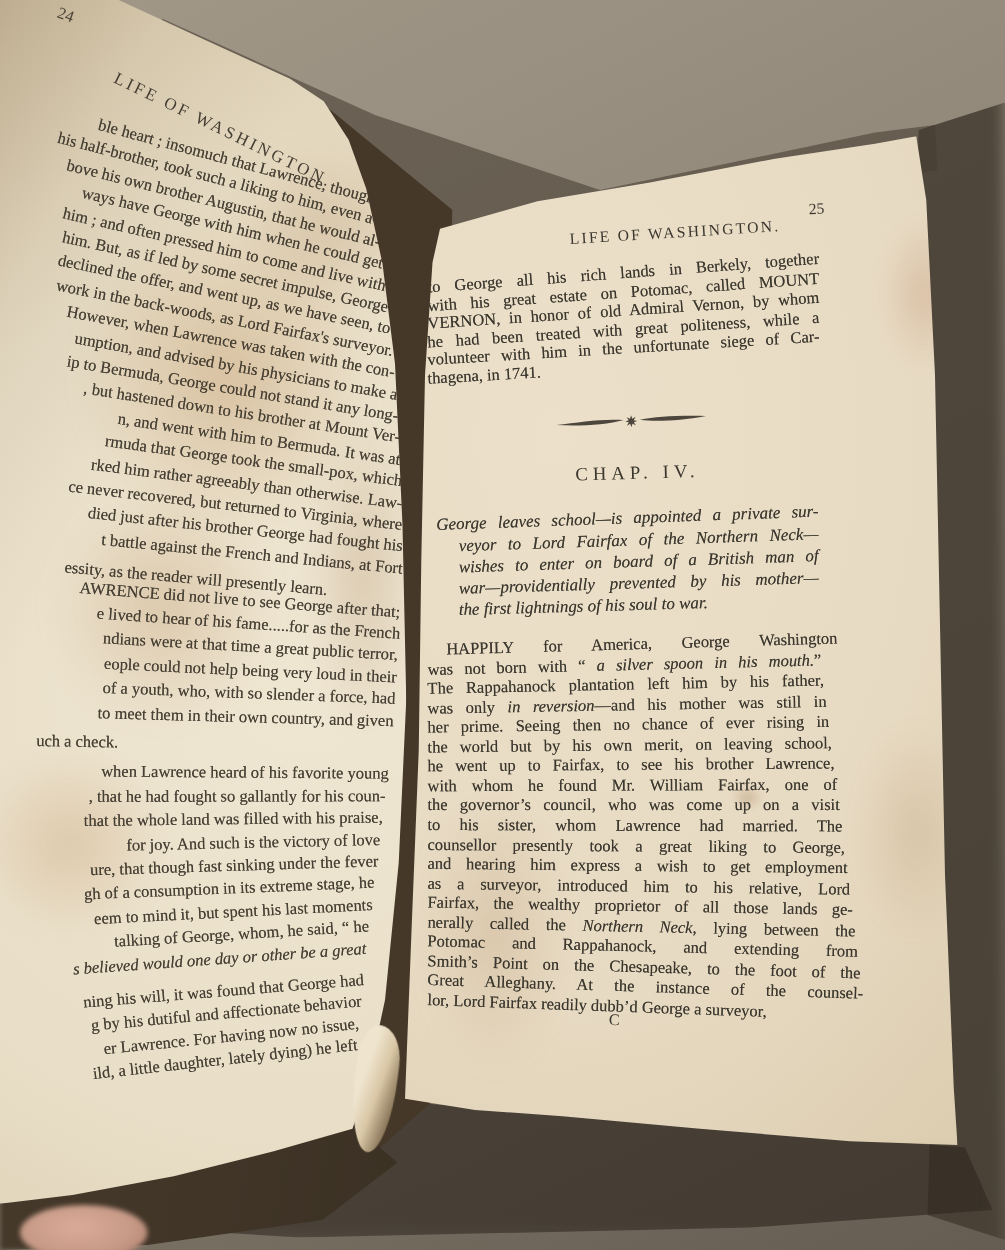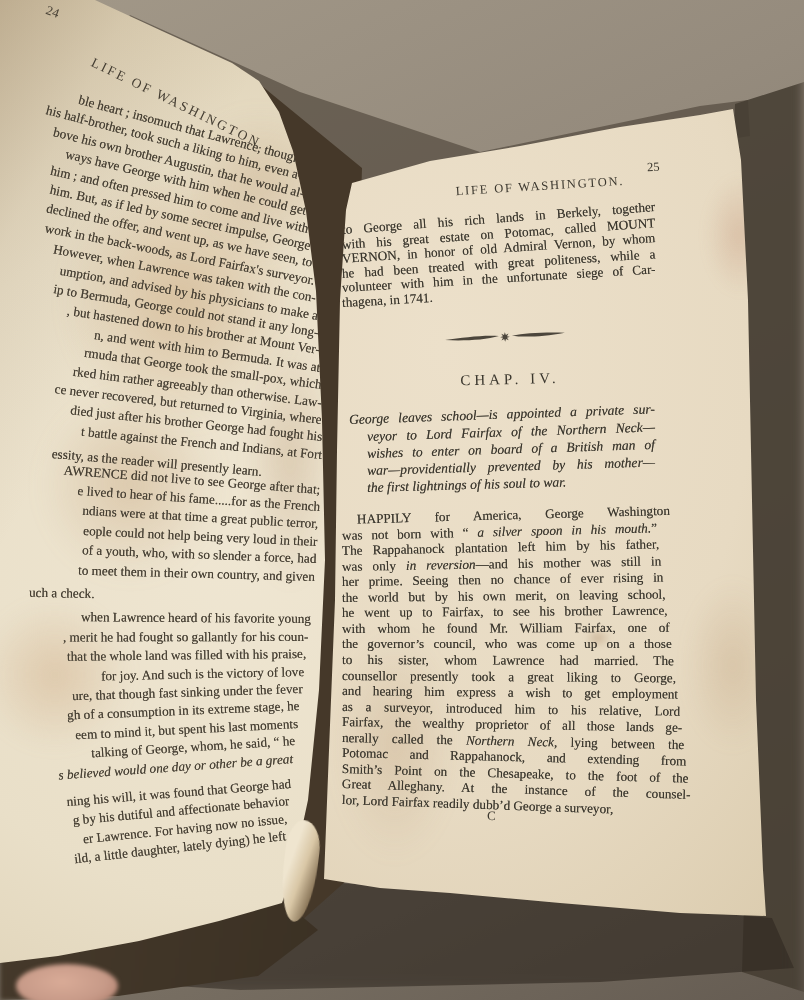--- a/index.html
+++ b/index.html
@@ -109,21 +109,21 @@
         <div class="tl" style="right: 482.254px; top: 446.8px; transform: rotate(5.48deg);"><span>t battle against the French and Indians, at Fort</span></div>
         <div class="tl" style="right: 542.702px; top: 464.2px; transform: rotate(4.92deg);"><span>essity, as the reader will presently learn.</span></div>
         <div class="tl" style="right: 483.369px; top: 481.6px; transform: rotate(4.36deg);"><span>AWRENCE did not live to see George after that;</span></div>
         <div class="tl" style="right: 484.248px; top: 499px; transform: rotate(3.8deg);"><span>e lived to hear of his fame.....for as the French</span></div>
         <div class="tl" style="right: 485.33px; top: 516.4px; transform: rotate(3.24deg);"><span>ndians were at that time a great public terror,</span></div>
         <div class="tl" style="right: 486.603px; top: 533.8px; transform: rotate(2.68deg);"><span>eople could not help being very loud in their</span></div>
         <div class="tl" style="right: 488.055px; top: 551.2px; transform: rotate(2.12deg);"><span> of a youth, who, with so slender a force, had</span></div>
         <div class="tl" style="right: 489.67px; top: 568.6px; transform: rotate(1.56deg);"><span>to meet them in their own country, and given</span></div>
         <div class="tl" style="right: 709.432px; top: 586px; transform: rotate(1deg);"><span>uch a check.</span></div>
         <div class="tl" style="right: 493.323px; top: 611.4px; transform: rotate(0.44deg);"><span>when Lawrence heard of his favorite young</span></div>
-        <div class="tl" style="right: 495.324px; top: 628.8px; transform: rotate(-0.12deg);"><span>, merit he had fought so gallantly for his coun-</span></div>
+        <div class="tl" style="right: 495.324px; top: 628.8px; transform: rotate(-0.12deg);"><span>, that he had fought so gallantly for his coun-</span></div>
         <div class="tl" style="right: 497.414px; top: 646.2px; transform: rotate(-0.68deg);"><span>that the whole land was filled with his praise,</span></div>
         <div class="tl" style="right: 499.571px; top: 663.6px; transform: rotate(-1.24deg);"><span>for joy.  And such is the victory of love</span></div>
         <div class="tl" style="right: 501.774px; top: 681px; transform: rotate(-1.8deg);"><span>ure, that though fast sinking under the fever</span></div>
         <div class="tl" style="right: 504px; top: 698.4px; transform: rotate(-2.36deg);"><span>gh of a consumption in its extreme stage, he</span></div>
         <div class="tl" style="right: 506.226px; top: 715.8px; transform: rotate(-2.92deg);"><span>eem to mind it, but spent his last moments</span></div>
         <div class="tl" style="right: 508.429px; top: 733.2px; transform: rotate(-3.48deg);"><span>talking of George, whom, he said, “ he</span></div>
         <div class="tl" style="right: 510.586px; top: 750.6px; transform: rotate(-4.04deg);"><span class="it">s believed would one day or other be a great</span></div>
         <div class="tl" style="right: 512.676px; top: 776px; transform: rotate(-4.6deg);"><span>ning his will, it was found that George had</span></div>
         <div class="tl" style="right: 514.677px; top: 793.4px; transform: rotate(-5.16deg);"><span>g by his dutiful and affectionate behavior</span></div>
         <div class="tl" style="right: 516.568px; top: 810.8px; transform: rotate(-5.72deg);"><span>er Lawrence.  For having now no issue,</span></div>
@@ -165,21 +165,21 @@
       </div>
     <div>
         <div class="rl just" style="left: 342px; top: 512px; width: 313px; transform: rotate(-1.6deg); padding-left: 15px;"><span>HAPPILY for America, George Washington</span></div>
         <div class="rl just" style="left: 342px; top: 527.55px; width: 315.1px; transform: rotate(-1.4deg);"><span>was not born with “ </span><span class="it">a silver spoon in his mouth.</span><span>”</span></div>
         <div class="rl just" style="left: 342px; top: 543.1px; width: 317.2px; transform: rotate(-1.2deg);"><span>The Rappahanock plantation left him by his father,</span></div>
         <div class="rl just" style="left: 342px; top: 558.65px; width: 319.3px; transform: rotate(-1deg);"><span>was only </span><span class="it">in reversion</span><span>—and his mother was still in</span></div>
         <div class="rl just" style="left: 342px; top: 574.2px; width: 321.4px; transform: rotate(-0.8deg);"><span>her prime.  Seeing then no chance of ever rising in</span></div>
         <div class="rl just" style="left: 342px; top: 589.75px; width: 323.5px; transform: rotate(-0.6deg);"><span>the world but by his own merit, on leaving school,</span></div>
         <div class="rl just" style="left: 342px; top: 605.3px; width: 325.6px; transform: rotate(-0.4deg);"><span>he went up to Fairfax, to see his brother Lawrence,</span></div>
         <div class="rl just" style="left: 342px; top: 620.85px; width: 327.7px; transform: rotate(-0.2deg);"><span>with whom he found Mr. William Fairfax, one of</span></div>
-        <div class="rl just" style="left: 342px; top: 636.4px; width: 329.8px; transform: rotate(0deg);"><span>the governor’s council, who was come up on a those</span></div>
+        <div class="rl just" style="left: 342px; top: 636.4px; width: 329.8px; transform: rotate(0deg);"><span>the governor’s council, who was come up on a visit</span></div>
         <div class="rl just" style="left: 342px; top: 651.95px; width: 331.9px; transform: rotate(0.2deg);"><span>to his sister, whom Lawrence had married.  The</span></div>
         <div class="rl just" style="left: 342px; top: 667.5px; width: 334px; transform: rotate(0.4deg);"><span>counsellor presently took a great liking to George,</span></div>
         <div class="rl just" style="left: 342px; top: 683.05px; width: 336.1px; transform: rotate(0.6deg);"><span>and hearing him express a wish to get employment</span></div>
         <div class="rl just" style="left: 342px; top: 698.6px; width: 338.2px; transform: rotate(0.8deg);"><span>as a surveyor, introduced him to his relative, Lord</span></div>
         <div class="rl just" style="left: 342px; top: 714.15px; width: 340.3px; transform: rotate(1deg);"><span>Fairfax, the wealthy proprietor of all those lands ge-</span></div>
         <div class="rl just" style="left: 342px; top: 729.7px; width: 342.4px; transform: rotate(1.2deg);"><span>nerally called the </span><span class="it">Northern Neck</span><span>, lying between the</span></div>
         <div class="rl just" style="left: 342px; top: 745.25px; width: 344.5px; transform: rotate(1.4deg);"><span>Potomac and Rappahanock, and extending from</span></div>
         <div class="rl just" style="left: 342px; top: 760.8px; width: 346.6px; transform: rotate(1.6deg);"><span>Smith’s Point on the Chesapeake, to the foot of the</span></div>
         <div class="rl just" style="left: 342px; top: 776.35px; width: 348.7px; transform: rotate(1.8deg);"><span>Great Alleghany.  At the instance of the counsel-</span></div>
         <div class="rl" style="left: 342px; top: 791.9px; width: 350.8px; transform: rotate(2deg);"><span>lor, Lord Fairfax readily dubb’d George a surveyor,</span></div>

